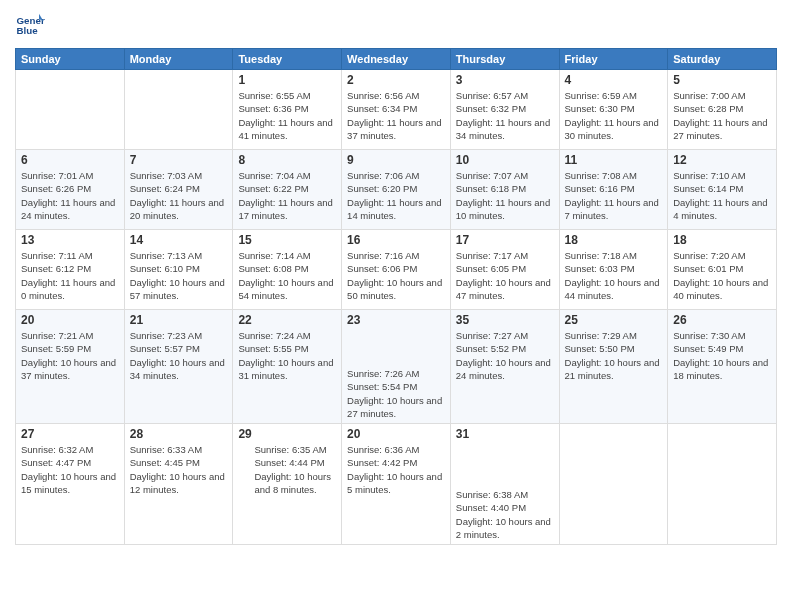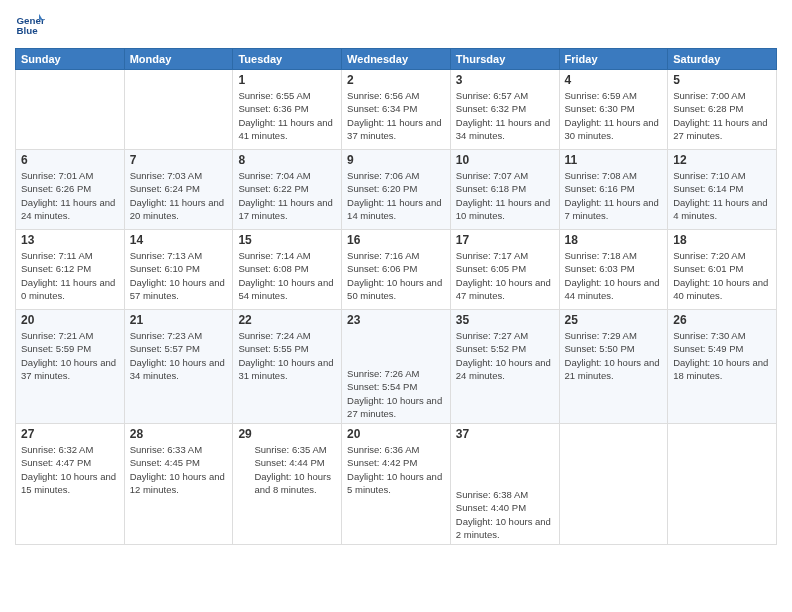--- a/index.html
+++ b/index.html
@@ -299,21 +299,21 @@
 Sunset: 4:44 PM
 Daylight: 10 hours and 8 minutes.</div>
           </td>
           <td>
             <div class="day-number">20</div>
             <div class="day-info" style="white-space: pre-line;">Sunrise: 6:36 AM
 Sunset: 4:42 PM
 Daylight: 10 hours and 5 minutes.</div>
           </td>
           <td>
-            <div class="day-number">37</div>
+            <div class="day-number">31</div>
             <div class="day-info" style="white-space: pre-line; margin-top: 47px;">Sunrise: 6:38 AM
 Sunset: 4:40 PM
 Daylight: 10 hours and 2 minutes.</div>
           </td>
           <td class="empty-cell"></td>
           <td class="empty-cell"></td>
         </tr>
       </tbody>
   </table>
 </div>

